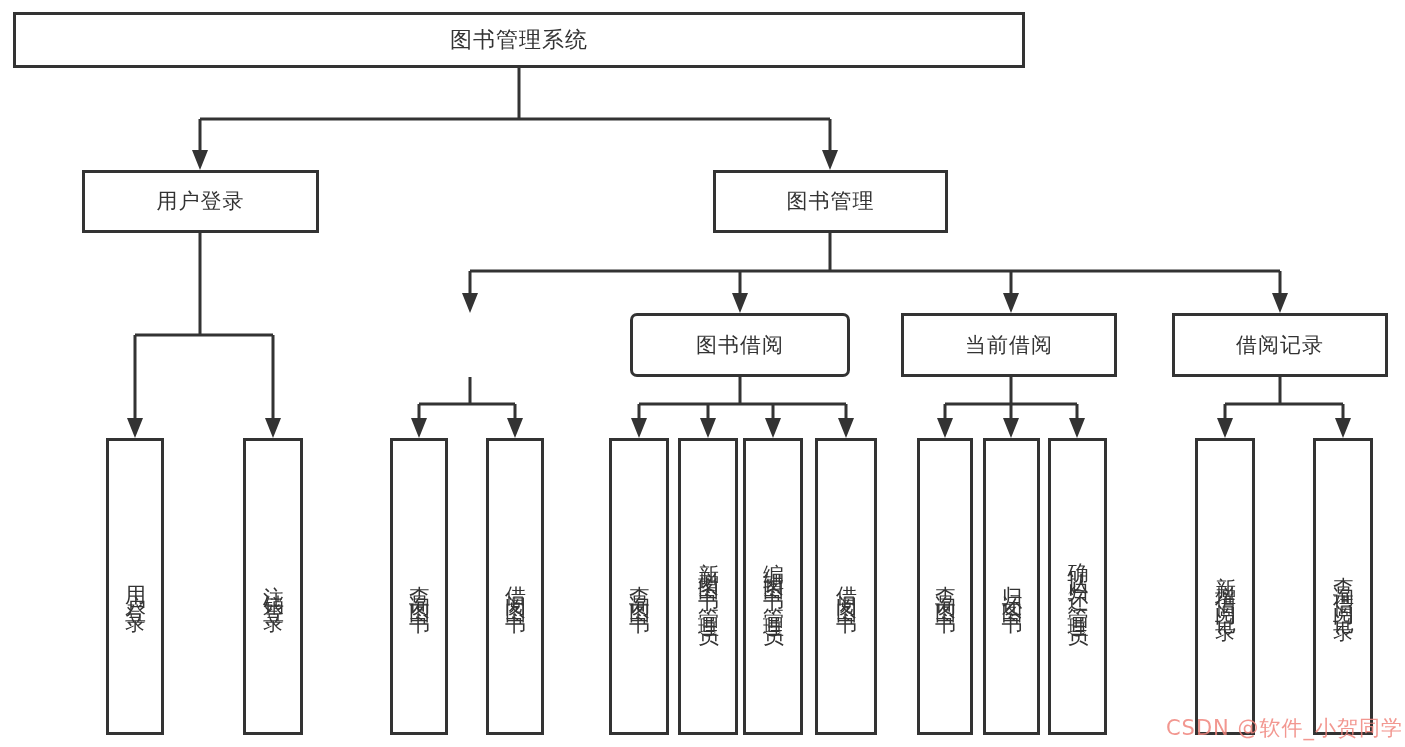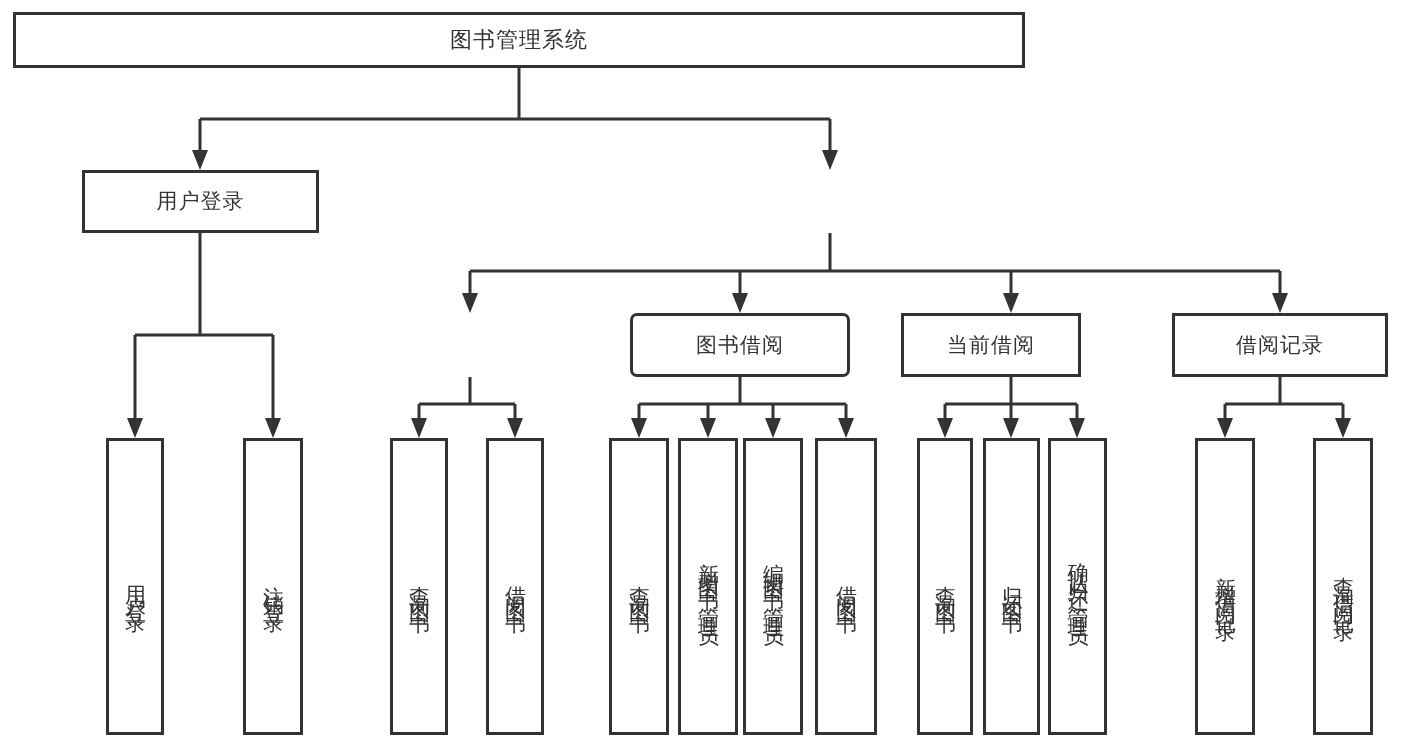--- a/index.html
+++ b/index.html
@@ -76,25 +76,28 @@
     <path class="arrowheads" d="M1217 418 L1233 418 L1225 438 Z M1335 418 L1351 418 L1343 438 Z"></path>
   </svg>
 
   <div class="box root-box" style="left:13px;top:12px;width:1012px;height:56px;">
     <span>图书管理系统</span>
   </div>
 
   <div class="box" style="left:82px;top:170px;width:237px;height:63px;">
     <span>用户登录</span>
   </div>
+  <div class="box" style="left:713px;top:170px;width:235px;height:63px;">
+    <span>图书管理</span>
+  </div>
 
   <div class="box" style="left:630px;top:313px;width:220px;height:64px;border-radius:7px;">
     <span>图书借阅</span>
   </div>
-  <div class="box" style="left:901px;top:313px;width:180px;height:64px;">
+  <div class="box" style="left:901px;top:313px;width:216px;height:64px;">
     <span>当前借阅</span>
   </div>
   <div class="box" style="left:1172px;top:313px;width:216px;height:64px;">
     <span>借阅记录</span>
   </div>
 
   <div class="box leaf" style="left:106px;top:438px;width:58px;height:297px;">
     <span class="vtext">用户登录</span>
   </div>
   <div class="box leaf" style="left:243px;top:438px;width:60px;height:297px;">
@@ -131,14 +134,15 @@
     <span class="vtext">确认归还（管理员）</span>
   </div>
 
   <div class="box leaf" style="left:1195px;top:438px;width:60px;height:297px;">
     <span class="vtext">新增借阅记录</span>
   </div>
   <div class="box leaf" style="left:1313px;top:438px;width:60px;height:297px;">
     <span class="vtext">查询借阅记录</span>
   </div>
 
+  <div class="watermark">CSDN @软件_小贺同学</div>
 
 </div>
 
 </body></html>

